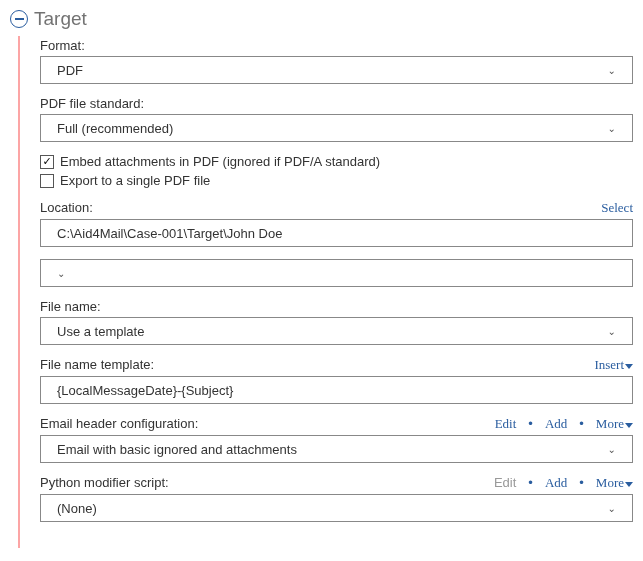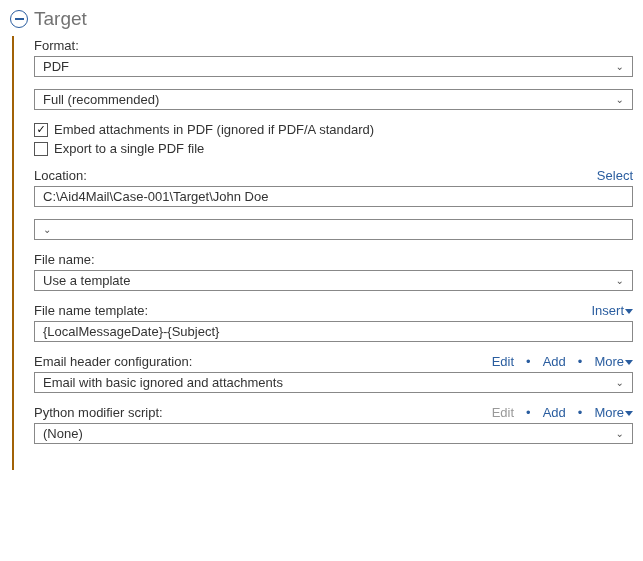--- a/index.html
+++ b/index.html
@@ -36,47 +36,47 @@
     height: 1.4px;
     background: #2a5d9f;
     display: block;
   }
   .section-title {
     font-size: 19px;
     color: #737373;
     font-weight: 400;
   }
   .section-body {
-    border-left: 2px solid #a16207;
-    margin-left: 2px;
+    border-left: 2px solid #fca5a5;
+    margin-left: 8px;
     padding-left: 20px;
     padding-top: 2px;
   }
   .field-group { margin-bottom: 12px; }
   .label-row {
     display: flex;
     justify-content: space-between;
     align-items: baseline;
     margin-bottom: 3px;
   }
   .field-label {
     color: #333;
     font-size: 13px;
   }
   .select-like, .input-like {
     width: 100%;
     border: 1px solid #888;
     background: #fff;
-    padding: 4px 8px;
+    padding: 4px 16px;
     font-size: 13px;
     color: #333;
     display: flex;
     align-items: center;
     justify-content: space-between;
-    height: 21px;
+    height: 28px;
   }
   .select-like .chev {
     font-size: 10px;
     color: #555;
   }
   .checkbox-row {
     display: flex;
     align-items: center;
     gap: 6px;
     margin-bottom: 4px;
@@ -92,20 +92,21 @@
     font-size: 11px;
     line-height: 1;
     color: #000;
     flex-shrink: 0;
     background: #fff;
   }
   .link-blue {
     color: #2a5d9f;
     font-size: 13px;
     cursor: pointer;
+    font-family: Liberation Serif, serif;
   }
   .link-gray {
     color: #999;
     font-size: 13px;
   }
   .actions {
     display: flex;
     gap: 12px;
     align-items: baseline;
     font-size: 13px;
@@ -137,20 +138,23 @@
     <div class="label-row">
       <span class="field-label">Format:</span>
     </div>
     <div class="select-like">
       <span>PDF</span>
       <span class="chev">⌄</span>
     </div>
   </div>
 
   <div class="field-group">
+    <div class="label-row">
+      <span class="field-label">PDF file standard:</span>
+    </div>
     <div class="select-like">
       <span>Full (recommended)</span>
       <span class="chev">⌄</span>
     </div>
   </div>
 
   <div class="cb-block">
     <div class="checkbox-row">
       <span class="checkbox">✓</span>
       <span>Embed attachments in PDF (ignored if PDF/A standard)</span>

